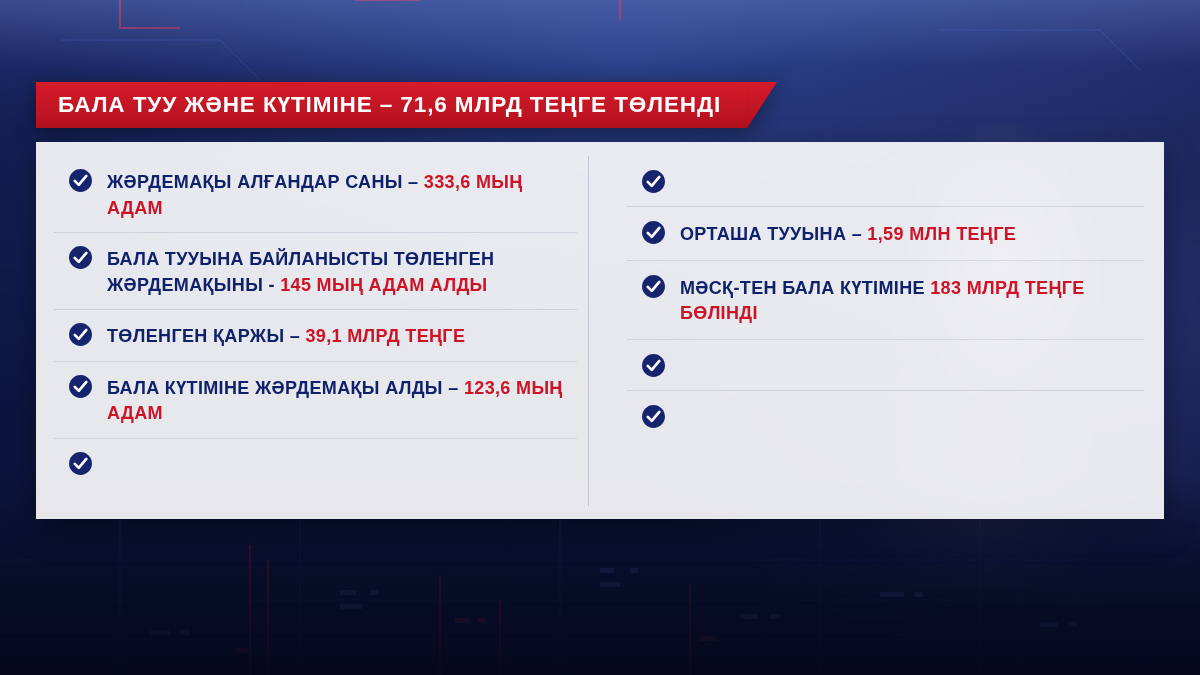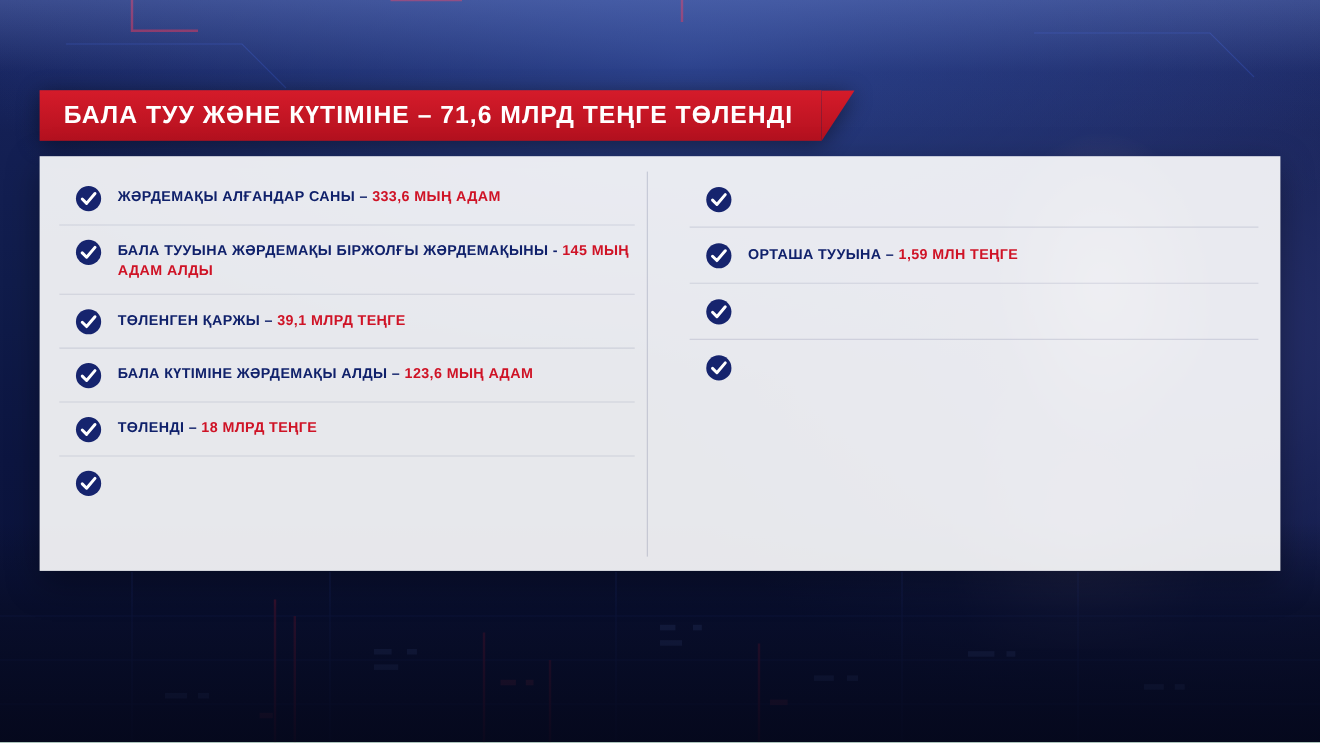--- a/index.html
+++ b/index.html
@@ -5,21 +5,21 @@
   * { box-sizing: border-box; margin: 0; padding: 0; }
   html, body {
     width: 1200px; height: 675px;
     overflow: hidden;
     font-family: "Liberation Sans", sans-serif;
   }
 
   #stage {
     position: relative;
     width: 1200px; height: 675px;
-    background: #86efac;
+    background: #fde047;
     overflow: hidden;
   }
 
   
   .bg-base {
     position: absolute; inset: 0;
     background:
       radial-gradient(ellipse 900px 420px at 52% 8%, #2a3f86 0%, rgba(20,32,84,0) 70%),
       radial-gradient(ellipse 700px 500px at 90% 45%, #27306b 0%, rgba(17,24,62,0) 72%),
       linear-gradient(180deg, #17235c 0%, #101c4b 38%, #0c1540 62%, #0a1134 100%);
@@ -106,21 +106,21 @@
   .item:last-child { border-bottom: none; }
 
   .check {
     flex: 0 0 auto;
     width: 25px; height: 25px;
     margin-top: 1px;
   }
   .check svg { display: block; width: 25px; height: 25px; }
 
   .txt {
-    font-size: 13px;
+    font-size: 18px;
     font-weight: bold;
     letter-spacing: 0.35px;
     line-height: 1.42;
     color: #10216b;
     padding-top: 3px;
   }
   .txt .hl { color: #cf1326; }
 
   .col-right .item { padding-top: 12px; padding-bottom: 12px; }
 </style>
@@ -200,48 +200,39 @@
           </span>
           <div class="txt"><span>ЖӘРДЕМАҚЫ АЛҒАНДАР САНЫ – </span><span class="hl">333,6 МЫҢ АДАМ</span></div>
         </div>
         <div class="item">
           <span class="check">
             <svg viewBox="0 0 24 24" aria-hidden="true">
               <circle cx="12" cy="12" r="11" fill="#16246e"></circle>
               <path d="M6.5 12.4 L10.3 16.2 L17.6 7.6" fill="none" stroke="#ffffff" stroke-width="2.6" stroke-linecap="round" stroke-linejoin="round"></path>
             </svg>
           </span>
-          <div class="txt"><span>БАЛА ТУУЫНА ЖӘРДЕМАҚЫ БІРЖОЛҒЫ ЖӘРДЕМАҚЫНЫ - </span><span class="hl">145 МЫҢ АДАМ АЛДЫ</span></div>
+          <div class="txt"><span>БАЛА ТУУЫНА БАЙЛАНЫСТЫ ТӨЛЕНГЕН ЖӘРДЕМАҚЫНЫ - </span><span class="hl">145 МЫҢ АДАМ АЛДЫ</span></div>
         </div>
         <div class="item">
           <span class="check">
             <svg viewBox="0 0 24 24" aria-hidden="true">
               <circle cx="12" cy="12" r="11" fill="#16246e"></circle>
               <path d="M6.5 12.4 L10.3 16.2 L17.6 7.6" fill="none" stroke="#ffffff" stroke-width="2.6" stroke-linecap="round" stroke-linejoin="round"></path>
             </svg>
           </span>
           <div class="txt"><span>ТӨЛЕНГЕН ҚАРЖЫ – </span><span class="hl">39,1 МЛРД ТЕҢГЕ</span></div>
         </div>
         <div class="item">
           <span class="check">
             <svg viewBox="0 0 24 24" aria-hidden="true">
               <circle cx="12" cy="12" r="11" fill="#16246e"></circle>
               <path d="M6.5 12.4 L10.3 16.2 L17.6 7.6" fill="none" stroke="#ffffff" stroke-width="2.6" stroke-linecap="round" stroke-linejoin="round"></path>
             </svg>
           </span>
           <div class="txt"><span>БАЛА КҮТІМІНЕ ЖӘРДЕМАҚЫ АЛДЫ – </span><span class="hl">123,6 МЫҢ АДАМ</span></div>
-        </div>
-        <div class="item">
-          <span class="check">
-            <svg viewBox="0 0 24 24" aria-hidden="true">
-              <circle cx="12" cy="12" r="11" fill="#16246e"></circle>
-              <path d="M6.5 12.4 L10.3 16.2 L17.6 7.6" fill="none" stroke="#ffffff" stroke-width="2.6" stroke-linecap="round" stroke-linejoin="round"></path>
-            </svg>
-          </span>
-          <div class="txt"><span>ТӨЛЕНДІ – </span><span class="hl">18 МЛРД ТЕҢГЕ</span></div>
         </div>
         <div class="item">
           <span class="check">
             <svg viewBox="0 0 24 24" aria-hidden="true">
               <circle cx="12" cy="12" r="11" fill="#16246e"></circle>
               <path d="M6.5 12.4 L10.3 16.2 L17.6 7.6" fill="none" stroke="#ffffff" stroke-width="2.6" stroke-linecap="round" stroke-linejoin="round"></path>
             </svg>
           </span>
         </div>
       </div>
@@ -255,20 +246,29 @@
           </span>
         </div>
         <div class="item">
           <span class="check">
             <svg viewBox="0 0 24 24" aria-hidden="true">
               <circle cx="12" cy="12" r="11" fill="#16246e"></circle>
               <path d="M6.5 12.4 L10.3 16.2 L17.6 7.6" fill="none" stroke="#ffffff" stroke-width="2.6" stroke-linecap="round" stroke-linejoin="round"></path>
             </svg>
           </span>
           <div class="txt"><span>ОРТАША ТУУЫНА – </span><span class="hl">1,59 МЛН ТЕҢГЕ</span></div>
+        </div>
+        <div class="item">
+          <span class="check">
+            <svg viewBox="0 0 24 24" aria-hidden="true">
+              <circle cx="12" cy="12" r="11" fill="#16246e"></circle>
+              <path d="M6.5 12.4 L10.3 16.2 L17.6 7.6" fill="none" stroke="#ffffff" stroke-width="2.6" stroke-linecap="round" stroke-linejoin="round"></path>
+            </svg>
+          </span>
+          <div class="txt"><span>МӘСҚ-ТЕН БАЛА КҮТІМІНЕ </span><span class="hl">183 МЛРД ТЕҢГЕ БӨЛІНДІ</span></div>
         </div>
         <div class="item">
           <span class="check">
             <svg viewBox="0 0 24 24" aria-hidden="true">
               <circle cx="12" cy="12" r="11" fill="#16246e"></circle>
               <path d="M6.5 12.4 L10.3 16.2 L17.6 7.6" fill="none" stroke="#ffffff" stroke-width="2.6" stroke-linecap="round" stroke-linejoin="round"></path>
             </svg>
           </span>
         </div>
         <div class="item">

